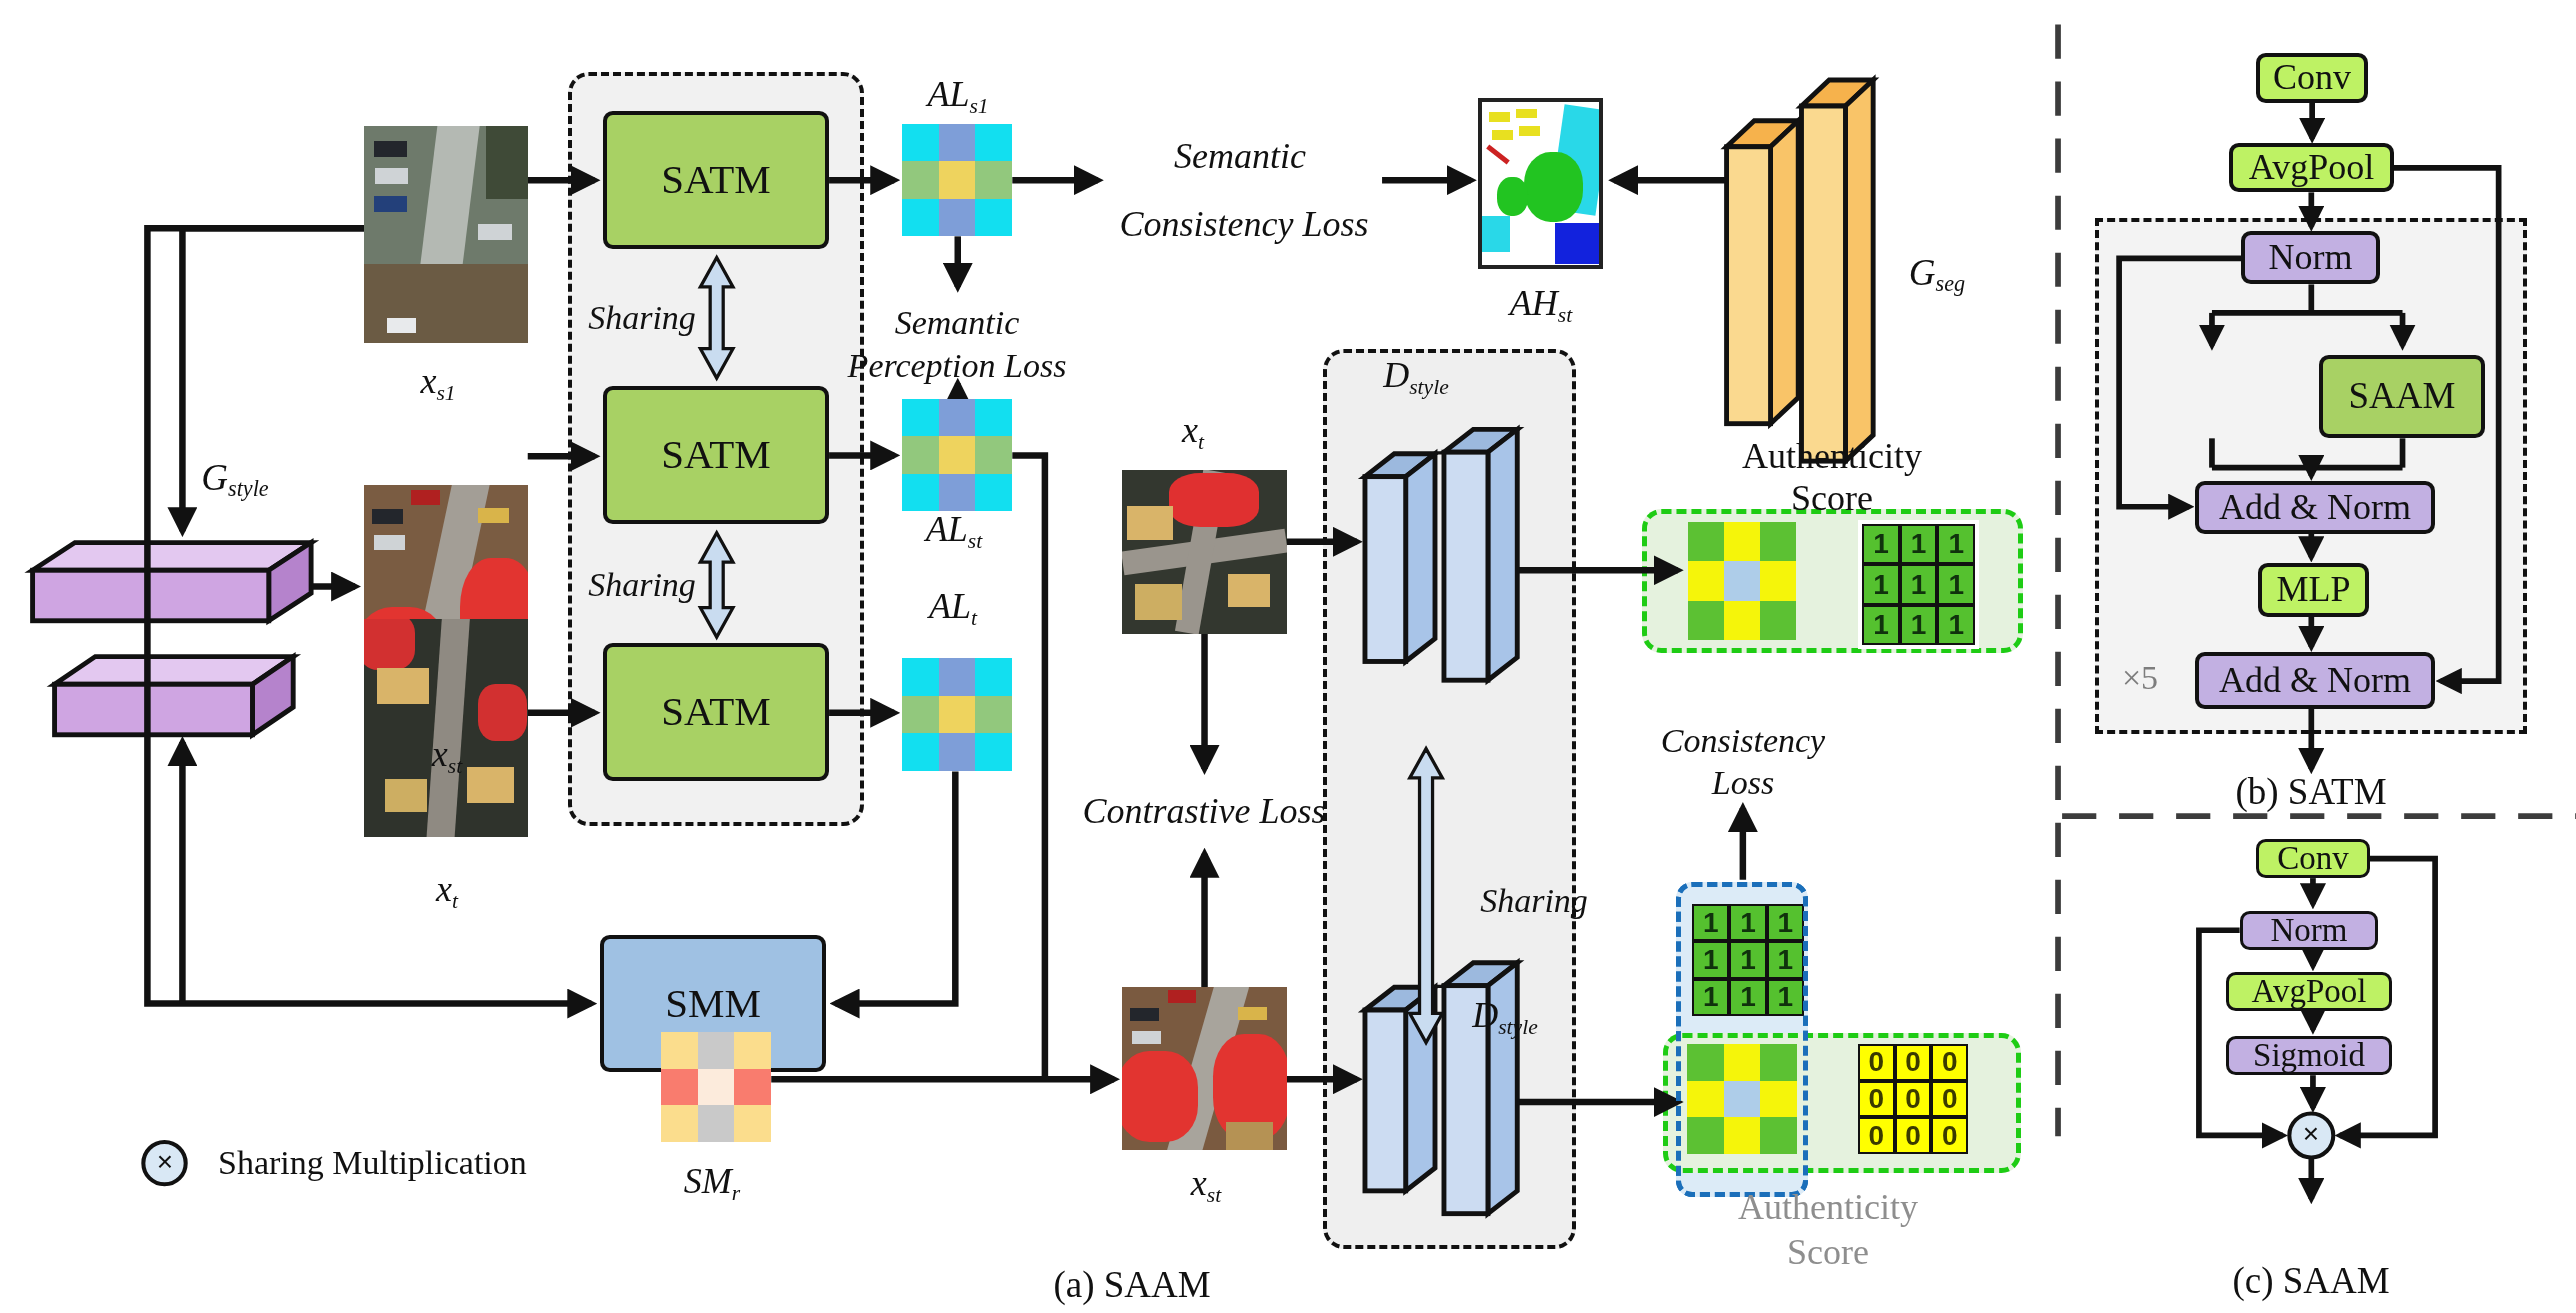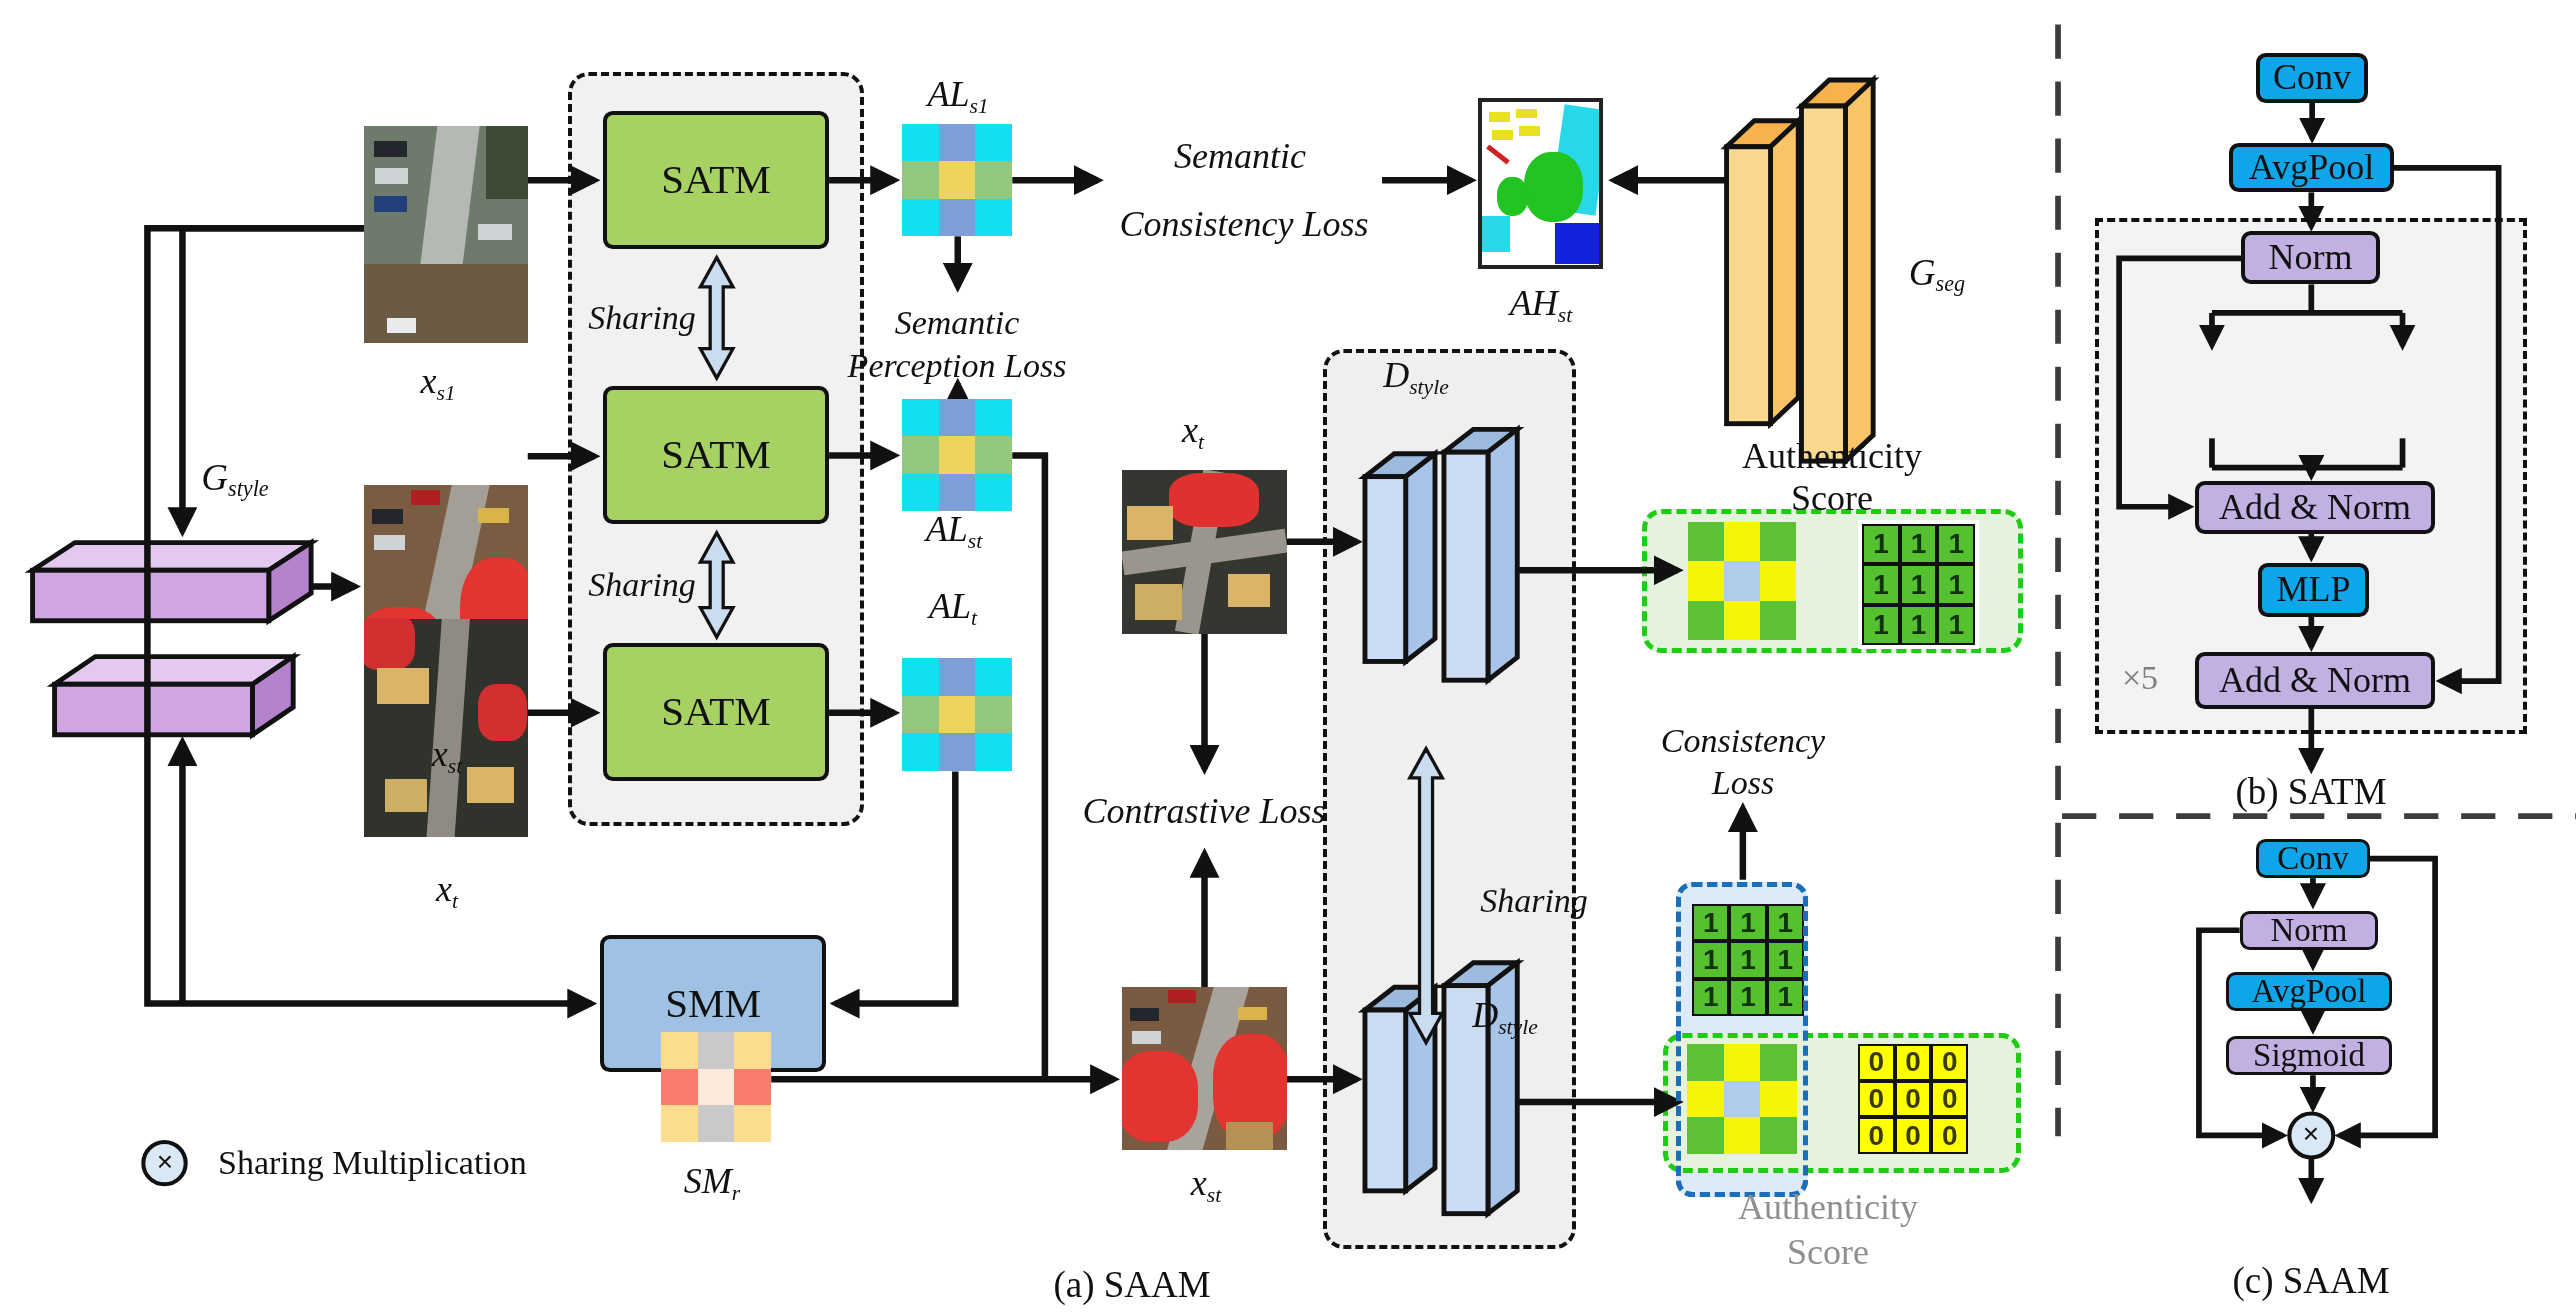--- a/index.html
+++ b/index.html
@@ -5,21 +5,21 @@
   html,body{margin:0;padding:0;background:#fff;}
   #stage{position:relative;width:2576px;height:1314px;background:#fff;overflow:hidden;
          font-family:"Liberation Serif",serif;color:#111;}
   .dashedbox{position:absolute;box-sizing:border-box;z-index:1;}
   svg.overlay{position:absolute;left:0;top:0;z-index:5;}
   .box{position:absolute;box-sizing:border-box;border:4.1px solid #111;border-radius:9.8px;
        display:flex;flex-direction:column;align-items:center;justify-content:center;
        font-family:"Liberation Serif",serif;z-index:10;line-height:1.05;}
   .bx-green{background:#a8d164;}
   .bx-blue{background:#9fc1e3;}
-  .bx-lblue{background:#0ea5e9;}
+  .bx-lblue{background:#bef264;}
   .bx-purple{background:#c2b0e2;}
   .bold{font-weight:normal;}
   .lbl{position:absolute;z-index:12;white-space:nowrap;text-align:center;
        transform:translate(-50%,-50%);font-family:"Liberation Serif",serif;}
   .lbl-left{position:absolute;z-index:12;white-space:nowrap;transform:translateY(-50%);
        font-family:"Liberation Serif",serif;}
   .it{font-style:italic;}
   .s42{font-size:34px;} .s44{font-size:36px;} .s46{font-size:37px;text-align:right;}
   .gray{color:#8e8e8e;}
   .sub{font-size:0.6em;vertical-align:-0.28em;}
@@ -237,20 +237,23 @@
     </div>
 
   <div class="box bx-lblue" style="left:2256px;top:53px;width:112px;height:50px;font-size:36px;">
     <span>Conv</span>
     </div>
   <div class="box bx-lblue" style="left:2229px;top:143px;width:165px;height:49px;font-size:36px;">
     <span>AvgPool</span>
     </div>
   <div class="box bx-purple" style="left:2241px;top:231px;width:139px;height:53px;font-size:36px;">
     <span>Norm</span>
+    </div>
+  <div class="box bx-green" style="left:2319px;top:355px;width:166px;height:83px;font-size:37px;">
+    <span>SAAM</span>
     </div>
   <div class="box bx-purple" style="left:2195px;top:481px;width:240px;height:53px;font-size:36px;">
     <span>Add &amp; Norm</span>
     </div>
   <div class="box bx-lblue" style="left:2258px;top:563px;width:111px;height:54px;font-size:36px;">
     <span>MLP</span>
     </div>
   <div class="box bx-purple" style="left:2195px;top:652px;width:240px;height:57px;font-size:36px;">
     <span>Add &amp; Norm</span>
     </div>

